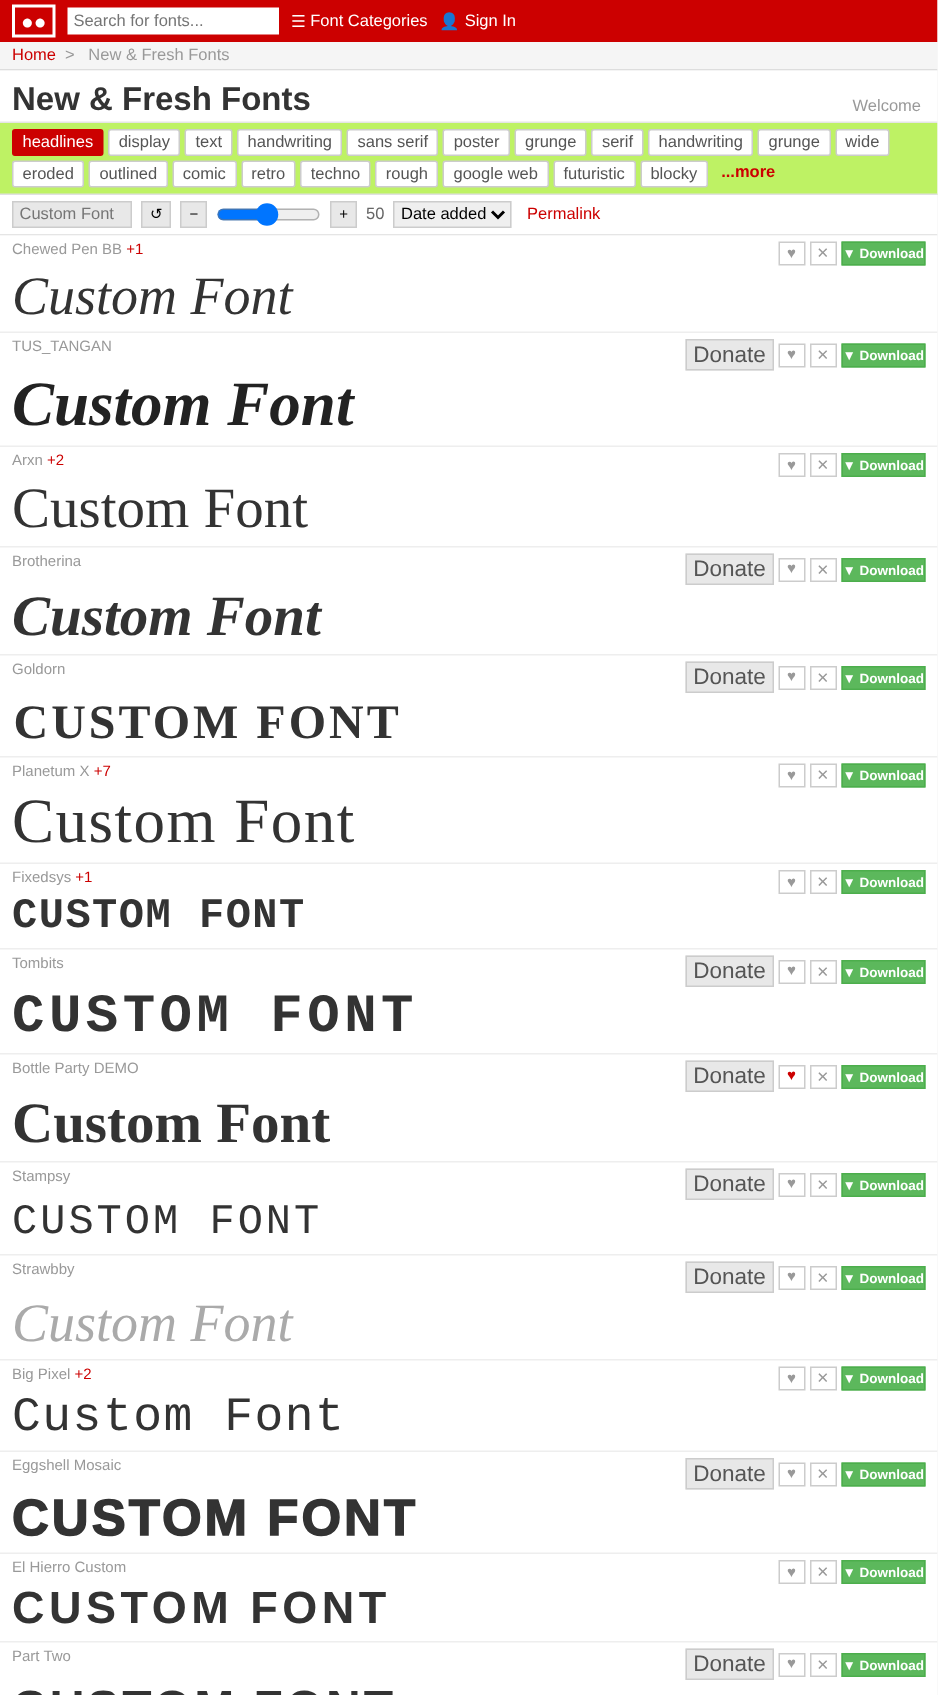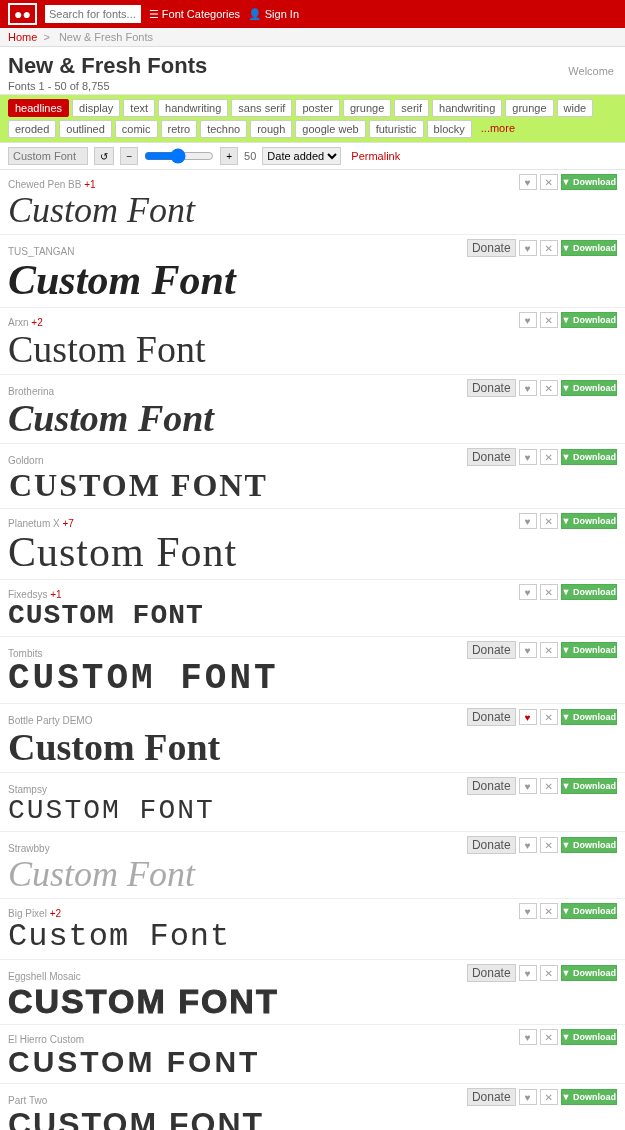--- a/index.html
+++ b/index.html
@@ -1,56 +1,56 @@
 <!DOCTYPE html>
 <html><head>
   <meta charset="utf-8">
   <style>
     * { margin: 0; padding: 0; box-sizing: border-box; }
     body { font-family: Arial, sans-serif; font-size: 12px; background: #f0f0f0; color: #333; width: 625px; }
 
     
     .header { background: #cc0000; height: 28px; display: flex; align-items: center; padding: 0 8px; gap: 8px; }
     .logo { background: #cc0000; border: 2px solid #fff; color: #fff; font-weight: bold; font-size: 14px; padding: 1px 4px; display: flex; align-items: center; gap: 2px; }
-    .search-box { background: #fff; border: none; height: 18px; width: 96px; padding: 0 4px; font-size: 11px; }
+    .search-box { background: #fff; border: none; height: 18px; width: 141px; padding: 0 4px; font-size: 11px; }
     .nav-btn { color: #fff; font-size: 11px; background: none; border: none; cursor: pointer; display: flex; align-items: center; gap: 3px; }
 
     
     .breadcrumb { background: #f5f5f5; border-bottom: 1px solid #ddd; padding: 3px 8px; font-size: 11px; color: #666; }
     .breadcrumb a { color: #cc0000; text-decoration: none; }
     .breadcrumb span { color: #999; margin: 0 3px; }
 
     
     .page-title-area { background: #fff; padding: 6px 8px 2px; border-bottom: 1px solid #e5e5e5; }
     .page-title { font-size: 22px; font-weight: bold; color: #333; }
     .page-subtitle { font-size: 11px; color: #666; margin-top: 1px; }
 
     
     .filter-tabs { background: #bef264; border-bottom: 1px solid #e0e0e0; padding: 4px 8px; display: flex; flex-wrap: wrap; gap: 3px; align-items: flex-start; }
     .filter-tab { font-size: 11px; padding: 2px 6px; border: 1px solid #ccc; background: #fff; cursor: pointer; border-radius: 2px; color: #555; }
     .filter-tab.active { background: #cc0000; color: #fff; border-color: #cc0000; }
-    .filter-tab.more { color: #cc0000; border: none; background: none; }
+    .filter-tab.more { color: #cc0000; border: none; background: none; font-weight: bold; }
 
     
     .toolbar { background: #fff; padding: 4px 8px; border-bottom: 1px solid #e5e5e5; display: flex; align-items: center; gap: 6px; }
     .toolbar input[type=text] { width: 80px; height: 18px; border: 1px solid #ccc; font-size: 11px; padding: 0 4px; }
     .toolbar-btn { background: #e8e8e8; border: 1px solid #ccc; height: 18px; padding: 0 5px; font-size: 10px; cursor: pointer; }
     .toolbar-range { width: 70px; }
     .size-display { font-size: 11px; color: #666; }
     .toolbar-select { height: 18px; font-size: 11px; border: 1px solid #ccc; }
     .toolbar-link { font-size: 11px; color: #cc0000; text-decoration: none; margin-left: 4px; }
 
     
     .font-list { background: #fff; }
     .font-item { border-bottom: 1px solid #eee; padding: 4px 8px 6px; position: relative; }
-    .font-name-row { display: flex; align-items: flex-end; justify-content: space-between; margin-bottom: 1px; }
+    .font-name-row { display: flex; align-items: flex-start; justify-content: space-between; margin-bottom: 1px; }
     .font-name { font-size: 10px; color: #999; }
     .font-variant { font-size: 10px; color: #cc0000; }
     .font-actions { display: flex; align-items: center; gap: 3px; flex-shrink: 0; }
-    .btn-donate { background: #e8e8e8; border: 1px solid #ccc; font-size: 12px; padding: 1px 4px; cursor: pointer; color: #555; }
+    .btn-donate { background: #e8e8e8; border: 1px solid #ccc; font-size: 15px; padding: 1px 4px; cursor: pointer; color: #555; }
     .btn-heart { background: none; border: 1px solid #ccc; font-size: 10px; padding: 1px 3px; cursor: pointer; color: #999; width: 18px; height: 16px; }
     .btn-heart.liked { color: #cc0000; }
     .btn-no { background: none; border: 1px solid #ccc; font-size: 10px; padding: 1px 3px; cursor: pointer; color: #999; width: 18px; height: 16px; }
     .btn-download { background: #5cb85c; border: 1px solid #4cae4c; color: #fff; font-size: 9px; padding: 2px 0; cursor: pointer; font-weight: bold; }
     .font-preview { line-height: 1; margin-top: 2px; }
     .font-preview-text { display: block; }
 
     
     .f-chewed { font-family: 'Comic Sans MS', cursive; font-style: italic; font-size: 36px; color: #333; }
     .f-tus-tangan { font-family: Georgia, serif; font-style: italic; font-size: 42px; font-weight: bold; color: #222; }
@@ -88,21 +88,20 @@
 
 <div class="breadcrumb">
   <a href="#">Home</a>
   <span> &gt; </span>
   <span>New &amp; Fresh Fonts</span>
   <span style="float:right;color:#999;margin-top:34px;">Welcome</span>
 </div>
 
 <div class="page-title-area">
   <div class="page-title">New &amp; Fresh Fonts</div>
-  <div class="page-subtitle">Fonts 1 - 50 of 8,755</div>
 </div>
 
 <div class="filter-tabs" id="filter-tabs-container">
     <button class="filter-tab active">headlines</button>
     <button class="filter-tab">display</button>
     <button class="filter-tab">text</button>
     <button class="filter-tab">handwriting</button>
     <button class="filter-tab">sans serif</button>
     <button class="filter-tab">poster</button>
     <button class="filter-tab">grunge</button>

